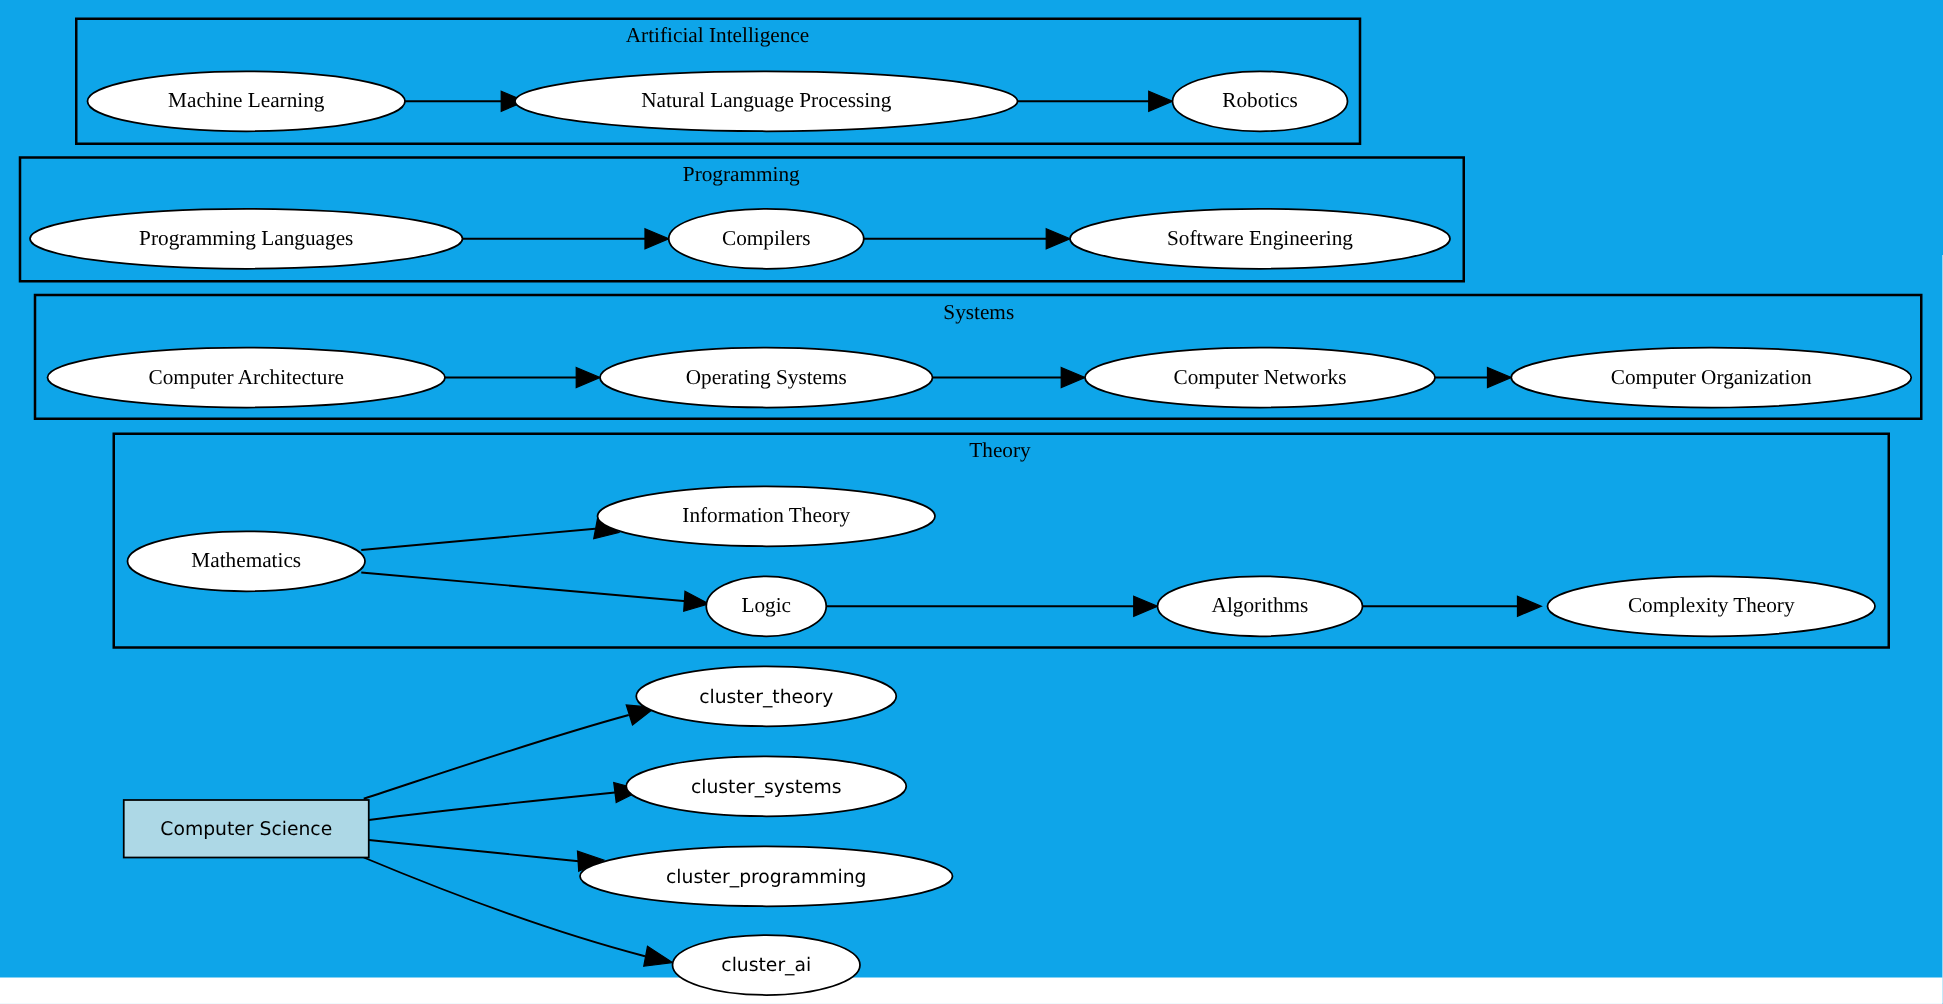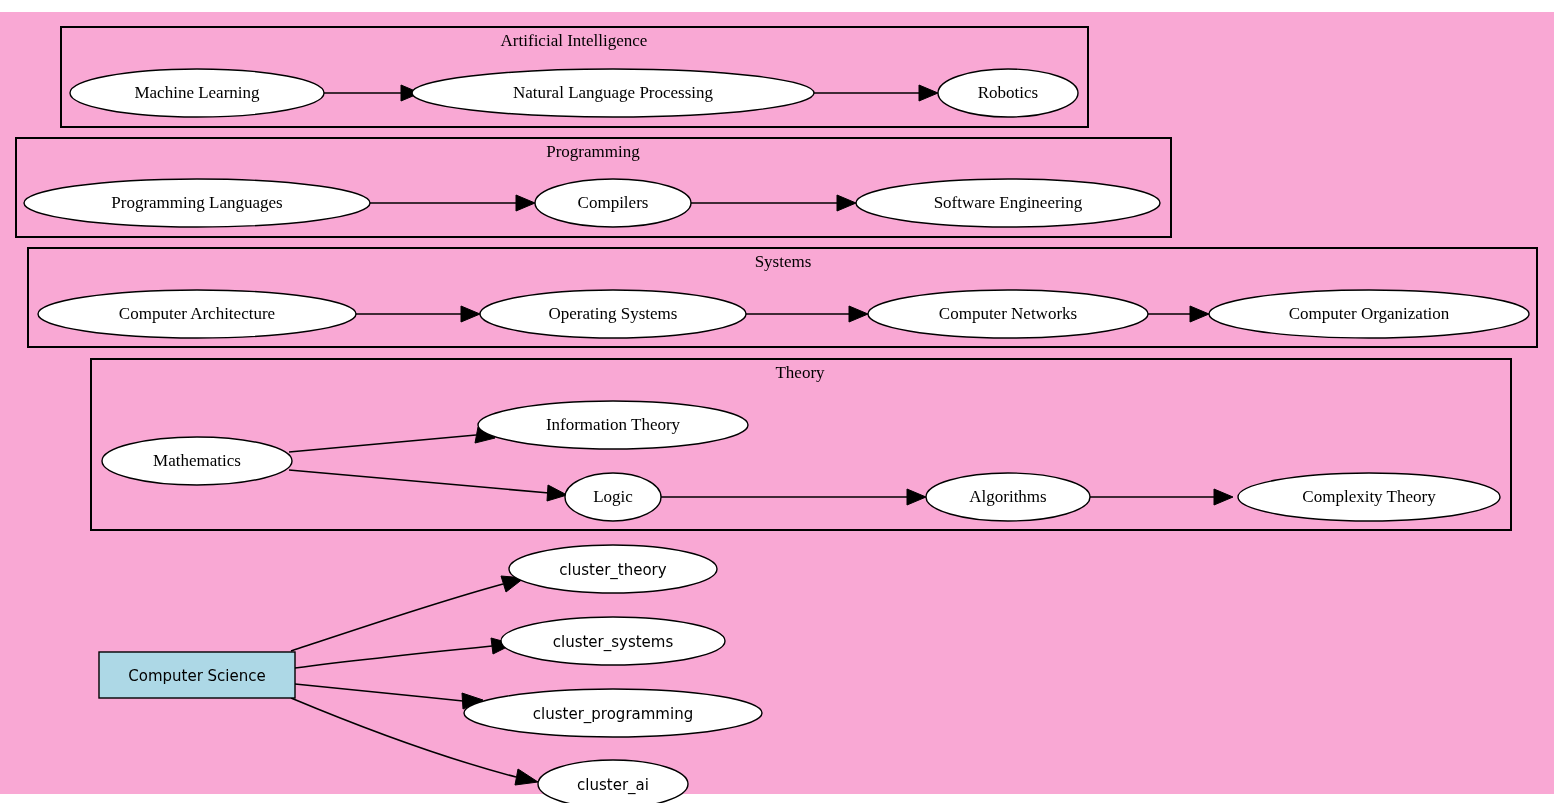--- a/index.html
+++ b/index.html
@@ -11,22 +11,21 @@
   body {
     width: 1554px;
     height: 803px;
     overflow: hidden;
     font-family: "Liberation Serif", "DejaVu Serif", serif;
   }
   #graph-root {
     position: relative;
     width: 1554px;
     height: 782px;
-    background: #f9a8d4;
-    margin-top: 12px;
+    background: #0ea5e9;
   }
   svg#graph-svg {
     display: block;
     width: 1554px;
     height: 803px;
   }
   .cluster-box {
     fill: none;
     stroke: #000000;
     stroke-width: 2;

